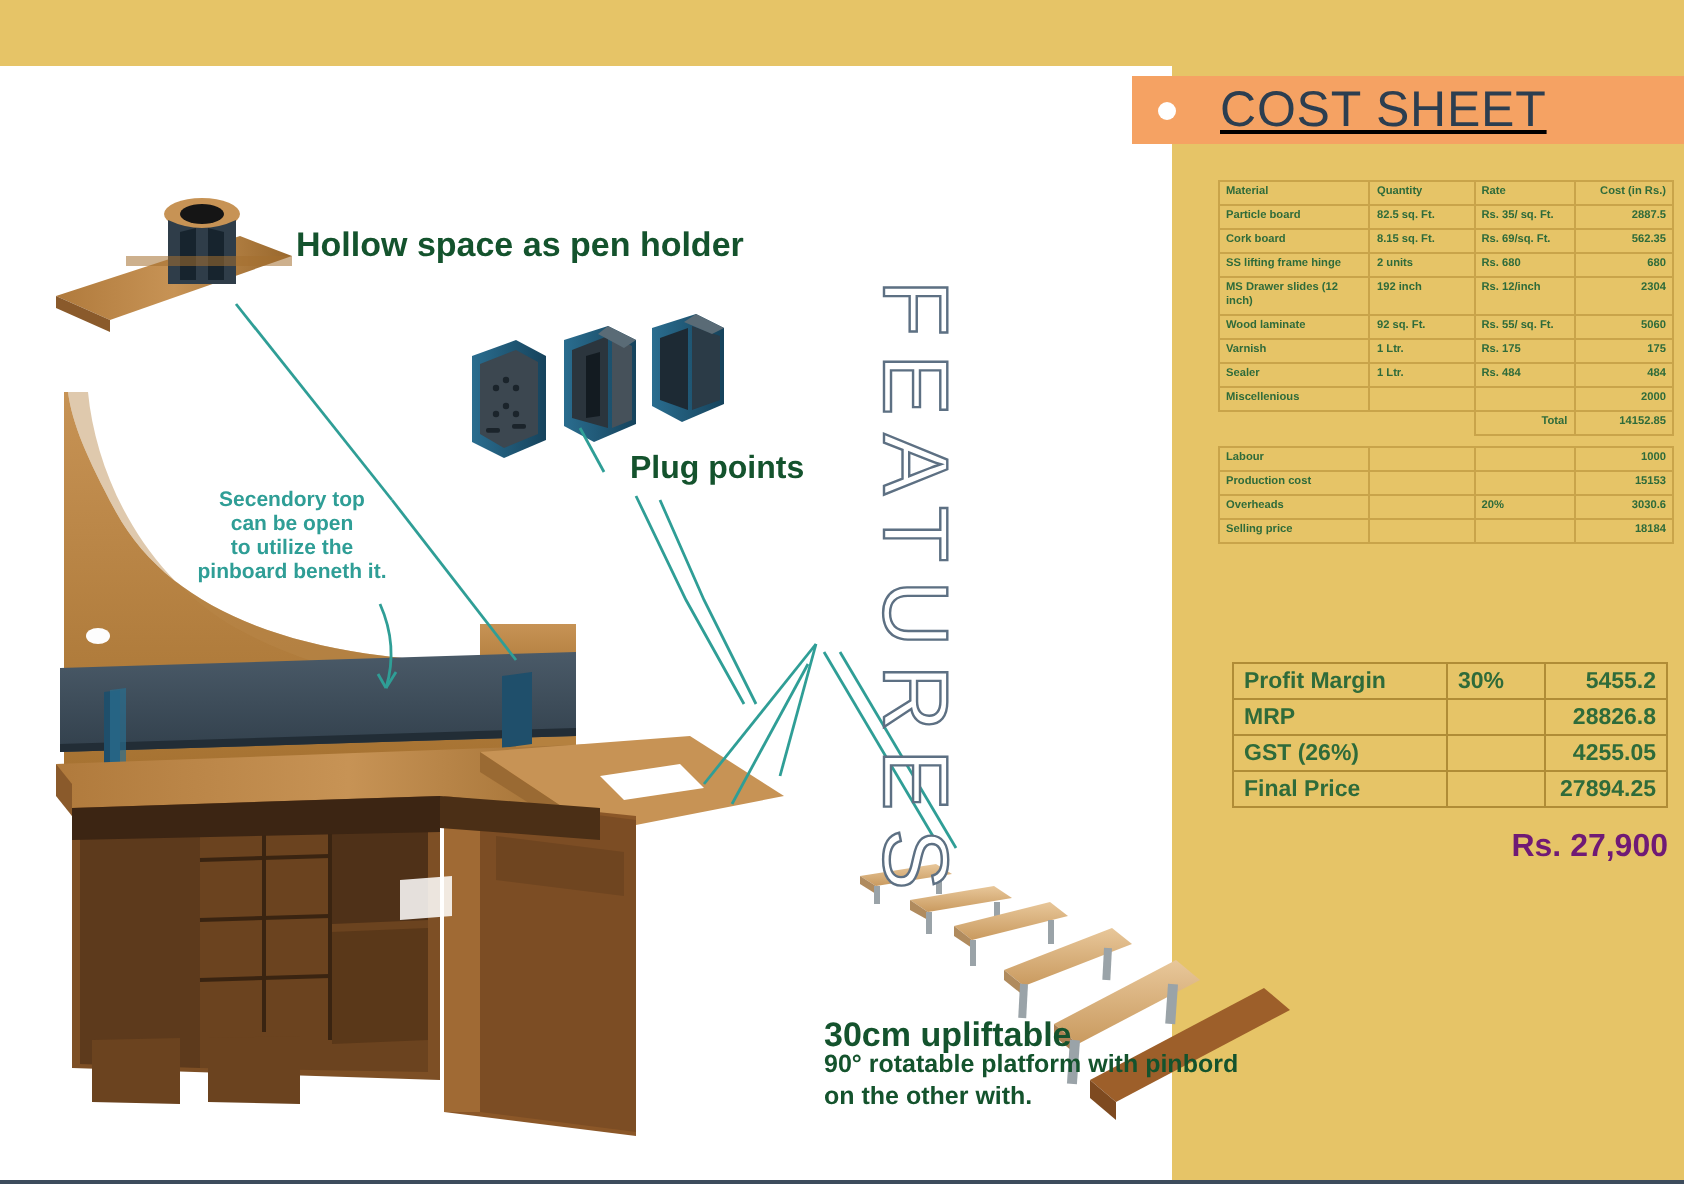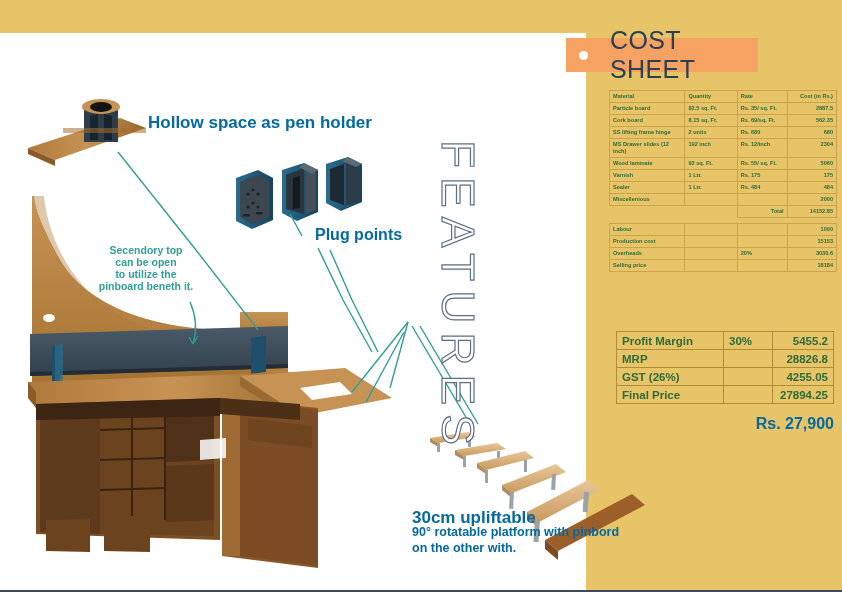--- a/index.html
+++ b/index.html
@@ -12,22 +12,22 @@
   }
   .page{position:absolute;inset:0;background:#ffffff;}
 
   
   .top-band{position:absolute;left:0;top:0;width:842px;height:33px;background:#e6c467;}
   .right-panel{position:absolute;left:586px;top:0;width:256px;height:590px;background:#e6c467;}
   .bottom-rule{position:absolute;left:0;bottom:5px;width:842px;height:2px;background:#3d4c5c;}
 
   
   .cost-header{
-    position:absolute;left:566px;top:38px;width:192px;height:34px;
-    background:#f5a263;display:flex;align-items:center;
+    position:absolute;left:566px;top:38px;width:276px;height:34px;
+    background:#f5a263;display:flex;align-items:center;text-decoration:underline;
   }
   .cost-bullet{
     width:9px;height:9px;border-radius:50%;background:#ffffff;margin-left:13px;flex:0 0 auto;
   }
   .cost-title{
     margin-left:22px;color:#2c3e50;font-size:25px;letter-spacing:.4px;
     font-family:"Liberation Sans", sans-serif;
   }
 
   
@@ -61,40 +61,40 @@
   .sum-table td{
     border:1.1px solid #b08c36;
     padding:2.5px 5px;font-weight:bold;
   }
   .sum-table .s-label{width:96px;}
   .sum-table .s-pct{width:38px;}
   .sum-table .s-val{text-align:right;}
 
   .final-price{
     position:absolute;left:616px;top:415px;width:218px;
-    text-align:right;color:#0369a1;font-size:16px;font-weight:bold;
+    text-align:right;color:#701a75;font-size:16px;font-weight:bold;
   }
 
   
   .features{
     position:absolute;left:485px;top:140px;
     width:300px;
     transform:rotate(90deg);
     transform-origin:left top;
     font-size:46px;letter-spacing:9px;
     color:#fff;
     -webkit-text-stroke:1.2px #5d7083;
     text-shadow:none;
     font-family:"Liberation Sans", sans-serif;
     white-space:nowrap;
     pointer-events:none;
   }
 
   
-  .anno{position:absolute;color:#0369a1;font-weight:bold;line-height:1.15;}
+  .anno{position:absolute;color:#14532d;font-weight:bold;line-height:1.15;}
   .anno-pen{left:148px;top:113px;font-size:17px;}
   .anno-sec{left:96px;top:244px;font-size:10.5px;text-align:center;width:100px;color:#2f9e96;}
   .anno-plug{left:315px;top:226px;font-size:16px;}
   .anno-up-title{left:412px;top:508px;font-size:17px;}
   .anno-up-sub{left:412px;top:524px;font-size:12.5px;line-height:1.28;}
 
   
   .illus{position:absolute;left:0;top:0;width:842px;height:597px;pointer-events:none;}
 </style>
 </head>

